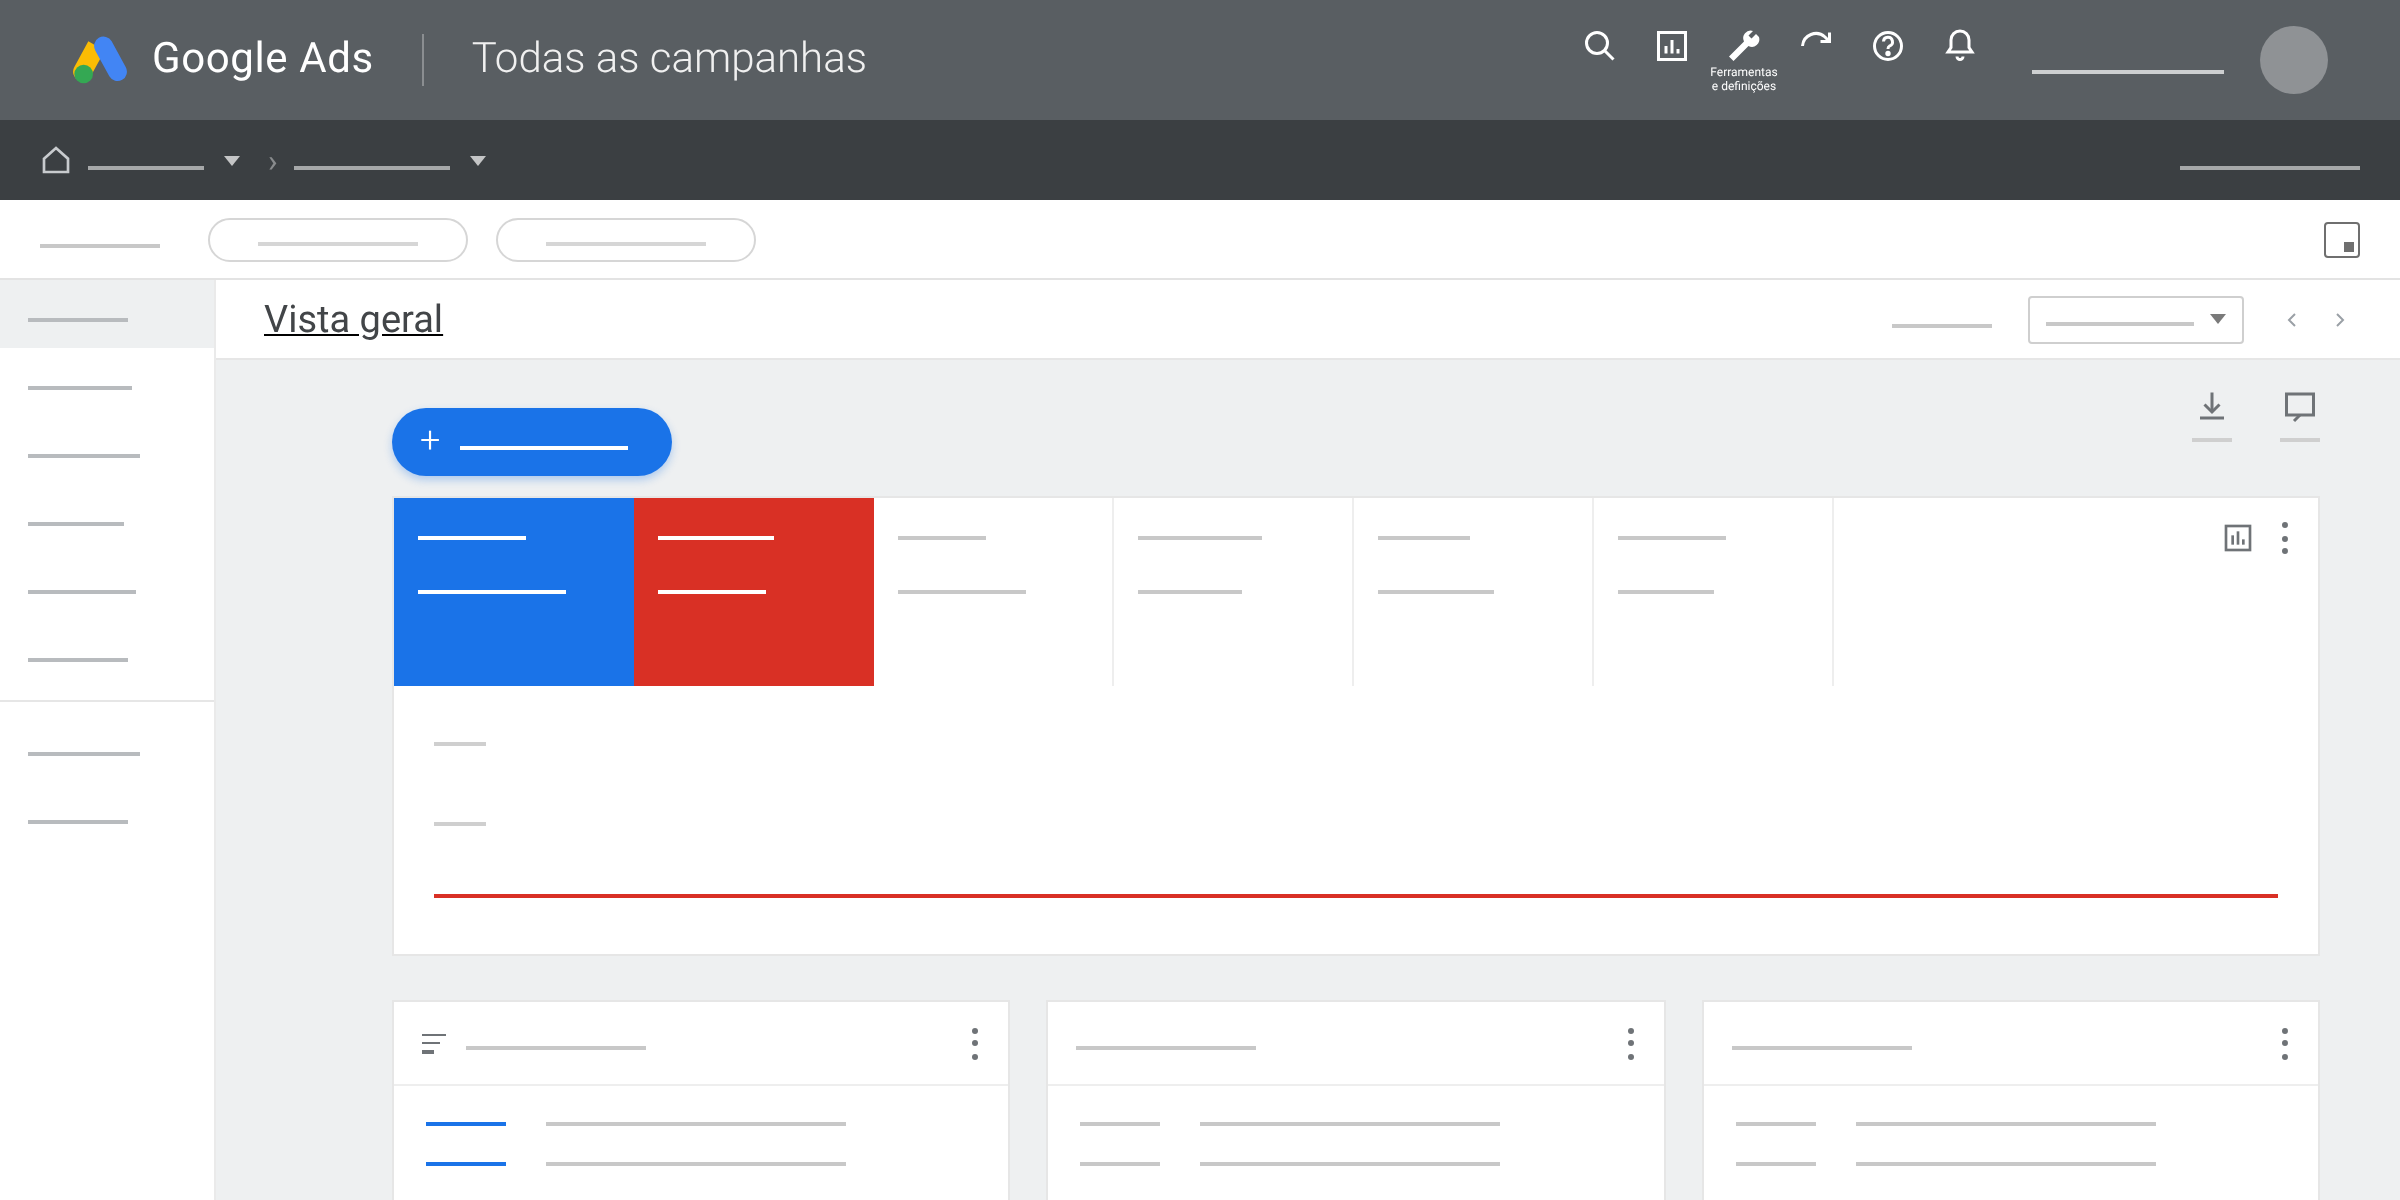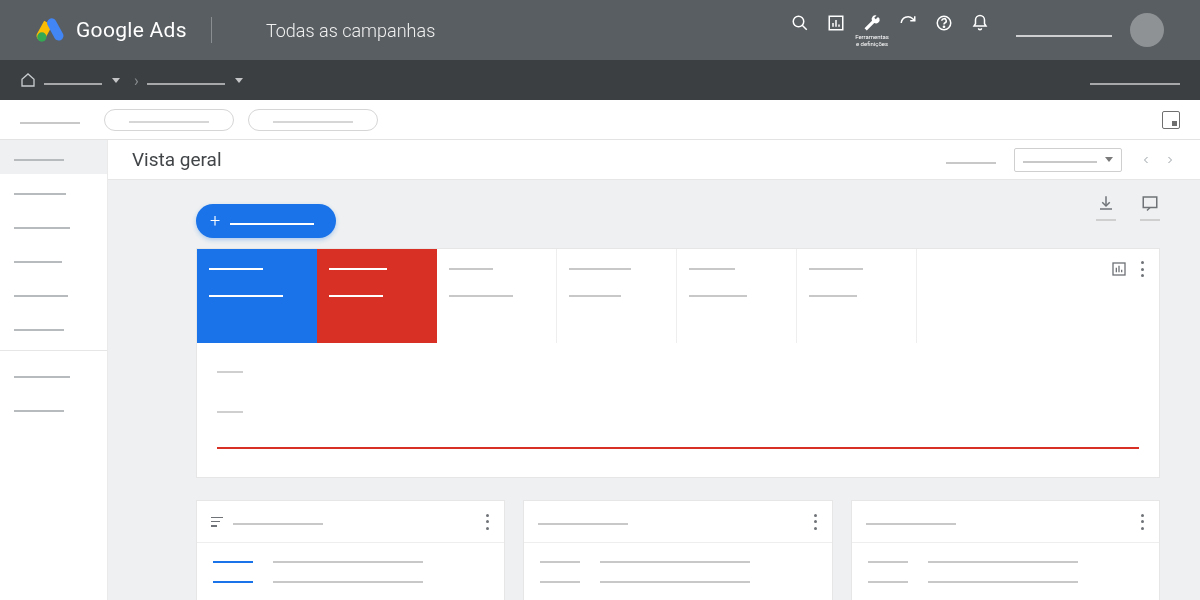--- a/index.html
+++ b/index.html
@@ -5,21 +5,21 @@
 * { margin: 0; padding: 0; box-sizing: border-box; font-family: Roboto, Arial, sans-serif; }
 body { width: 1200px; height: 600px; overflow: hidden; background: #fff; }
 
 
 .header { height: 60px; background: #595e62; display: flex; align-items: center; padding: 0 36px; color: #fff; }
 .logo-wrap { display: flex; align-items: center; gap: 12px; }
 .logo-mark { width: 28px; height: 28px; position: relative; }
 .logo-mark svg { width: 100%; height: 100%; }
 .logo-text { font-size: 21px; font-weight: 400; letter-spacing: 0.3px; }
 .header-divider { width: 1px; height: 26px; background: rgba(255,255,255,0.3); margin: 0 24px; }
-.header-title { font-size: 18px; font-weight: 300; color: #f0f0f0; margin-left: 30px; }
+.header-title { font-size: 21px; font-weight: 300; color: #f0f0f0; }
 .header-spacer { flex: 1; }
 .header-icons { display: flex; align-items: flex-start; gap: 4px; }
 .header-icon-col { display: flex; flex-direction: column; align-items: center; width: 32px; padding-top: 2px; }
 .header-icon { width: 18px; height: 18px; color: #fff; }
 .header-icon-label { font-size: 6px; color: #fff; margin-top: 2px; text-align: center; line-height: 1.1; min-height: 12px; }
 .header-acct { width: 96px; height: 14px; border-bottom: 2px solid rgba(255,255,255,0.7); margin-left: 20px; margin-right: 18px; }
 .avatar { width: 34px; height: 34px; border-radius: 50%; background: #8f9295; }
 
 
 .crumb-bar { height: 40px; background: #3b3f42; display: flex; align-items: center; padding: 0 20px; position: relative; }
@@ -43,21 +43,21 @@
 .main { display: flex; height: 460px; }
 
 
 .leftnav { width: 108px; background: #fff; border-right: 1px solid #eaeaea; padding-top: 0; }
 .leftnav-item { height: 34px; display: flex; align-items: center; padding-left: 14px; }
 .leftnav-item.active { background: #eef0f1; }
 .leftnav-line { height: 7px; border-bottom: 2px solid #b8bbbe; }
 .leftnav-sep { height: 1px; background: #e6e6e6; margin: 6px 0; }
 
 
-.content { flex: 1; background: #eef0f1; display: flex; flex-direction: column; }
+.content { flex: 1; background: #eef0f1; display: flex; flex-direction: column; text-decoration: underline; }
 .content-header { height: 40px; background: #fff; border-bottom: 1px solid #e6e6e6; display: flex; align-items: center; padding: 0 24px; }
 .content-title { font-size: 19px; color: #424548; font-weight: 400; }
 .content-header-spacer { flex: 1; }
 .ch-line { width: 50px; height: 8px; border-bottom: 2px solid #c8c8c8; margin-right: 18px; }
 .ch-select { width: 108px; height: 24px; border: 1px solid #cfcfcf; border-radius: 2px; display: flex; align-items: center; padding: 0 8px; margin-right: 18px; }
 .ch-select-line { flex: 1; height: 6px; border-bottom: 2px solid #c8c8c8; margin-right: 8px; }
 .ch-select-caret { width: 0; height: 0; border-left: 4px solid transparent; border-right: 4px solid transparent; border-top: 5px solid #7a7a7a; }
 .ch-nav { display: flex; gap: 12px; color: #9aa0a6; }
 .ch-nav svg { width: 12px; height: 12px; }
 

